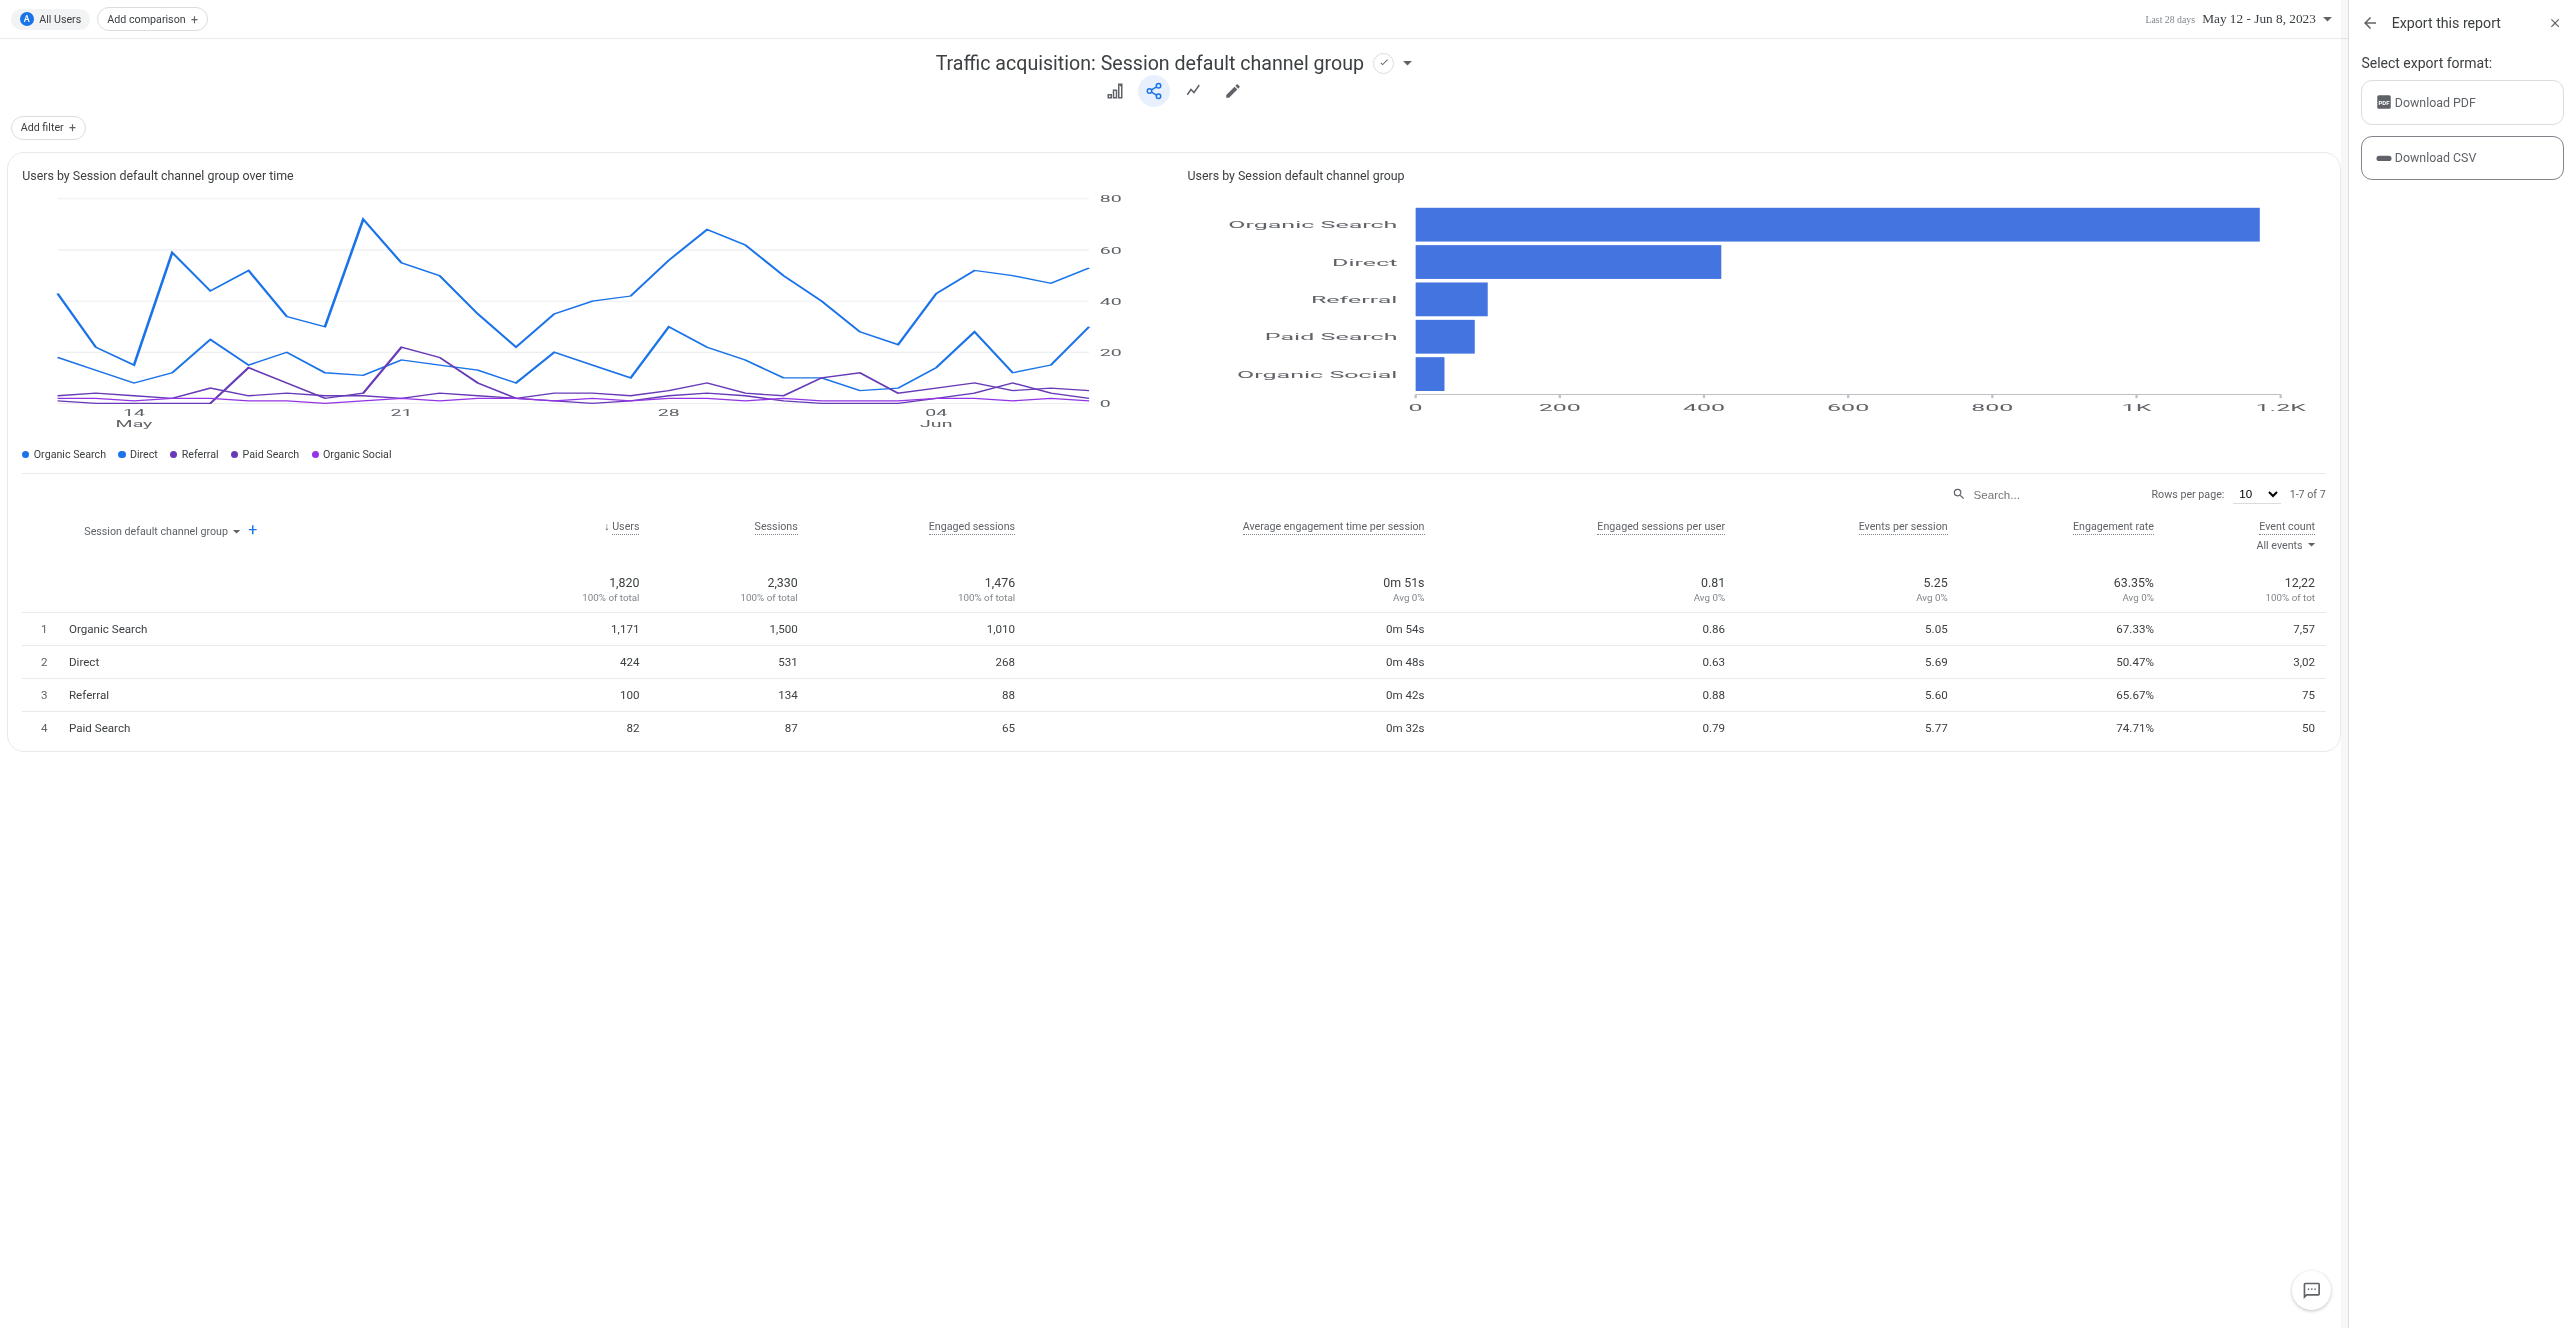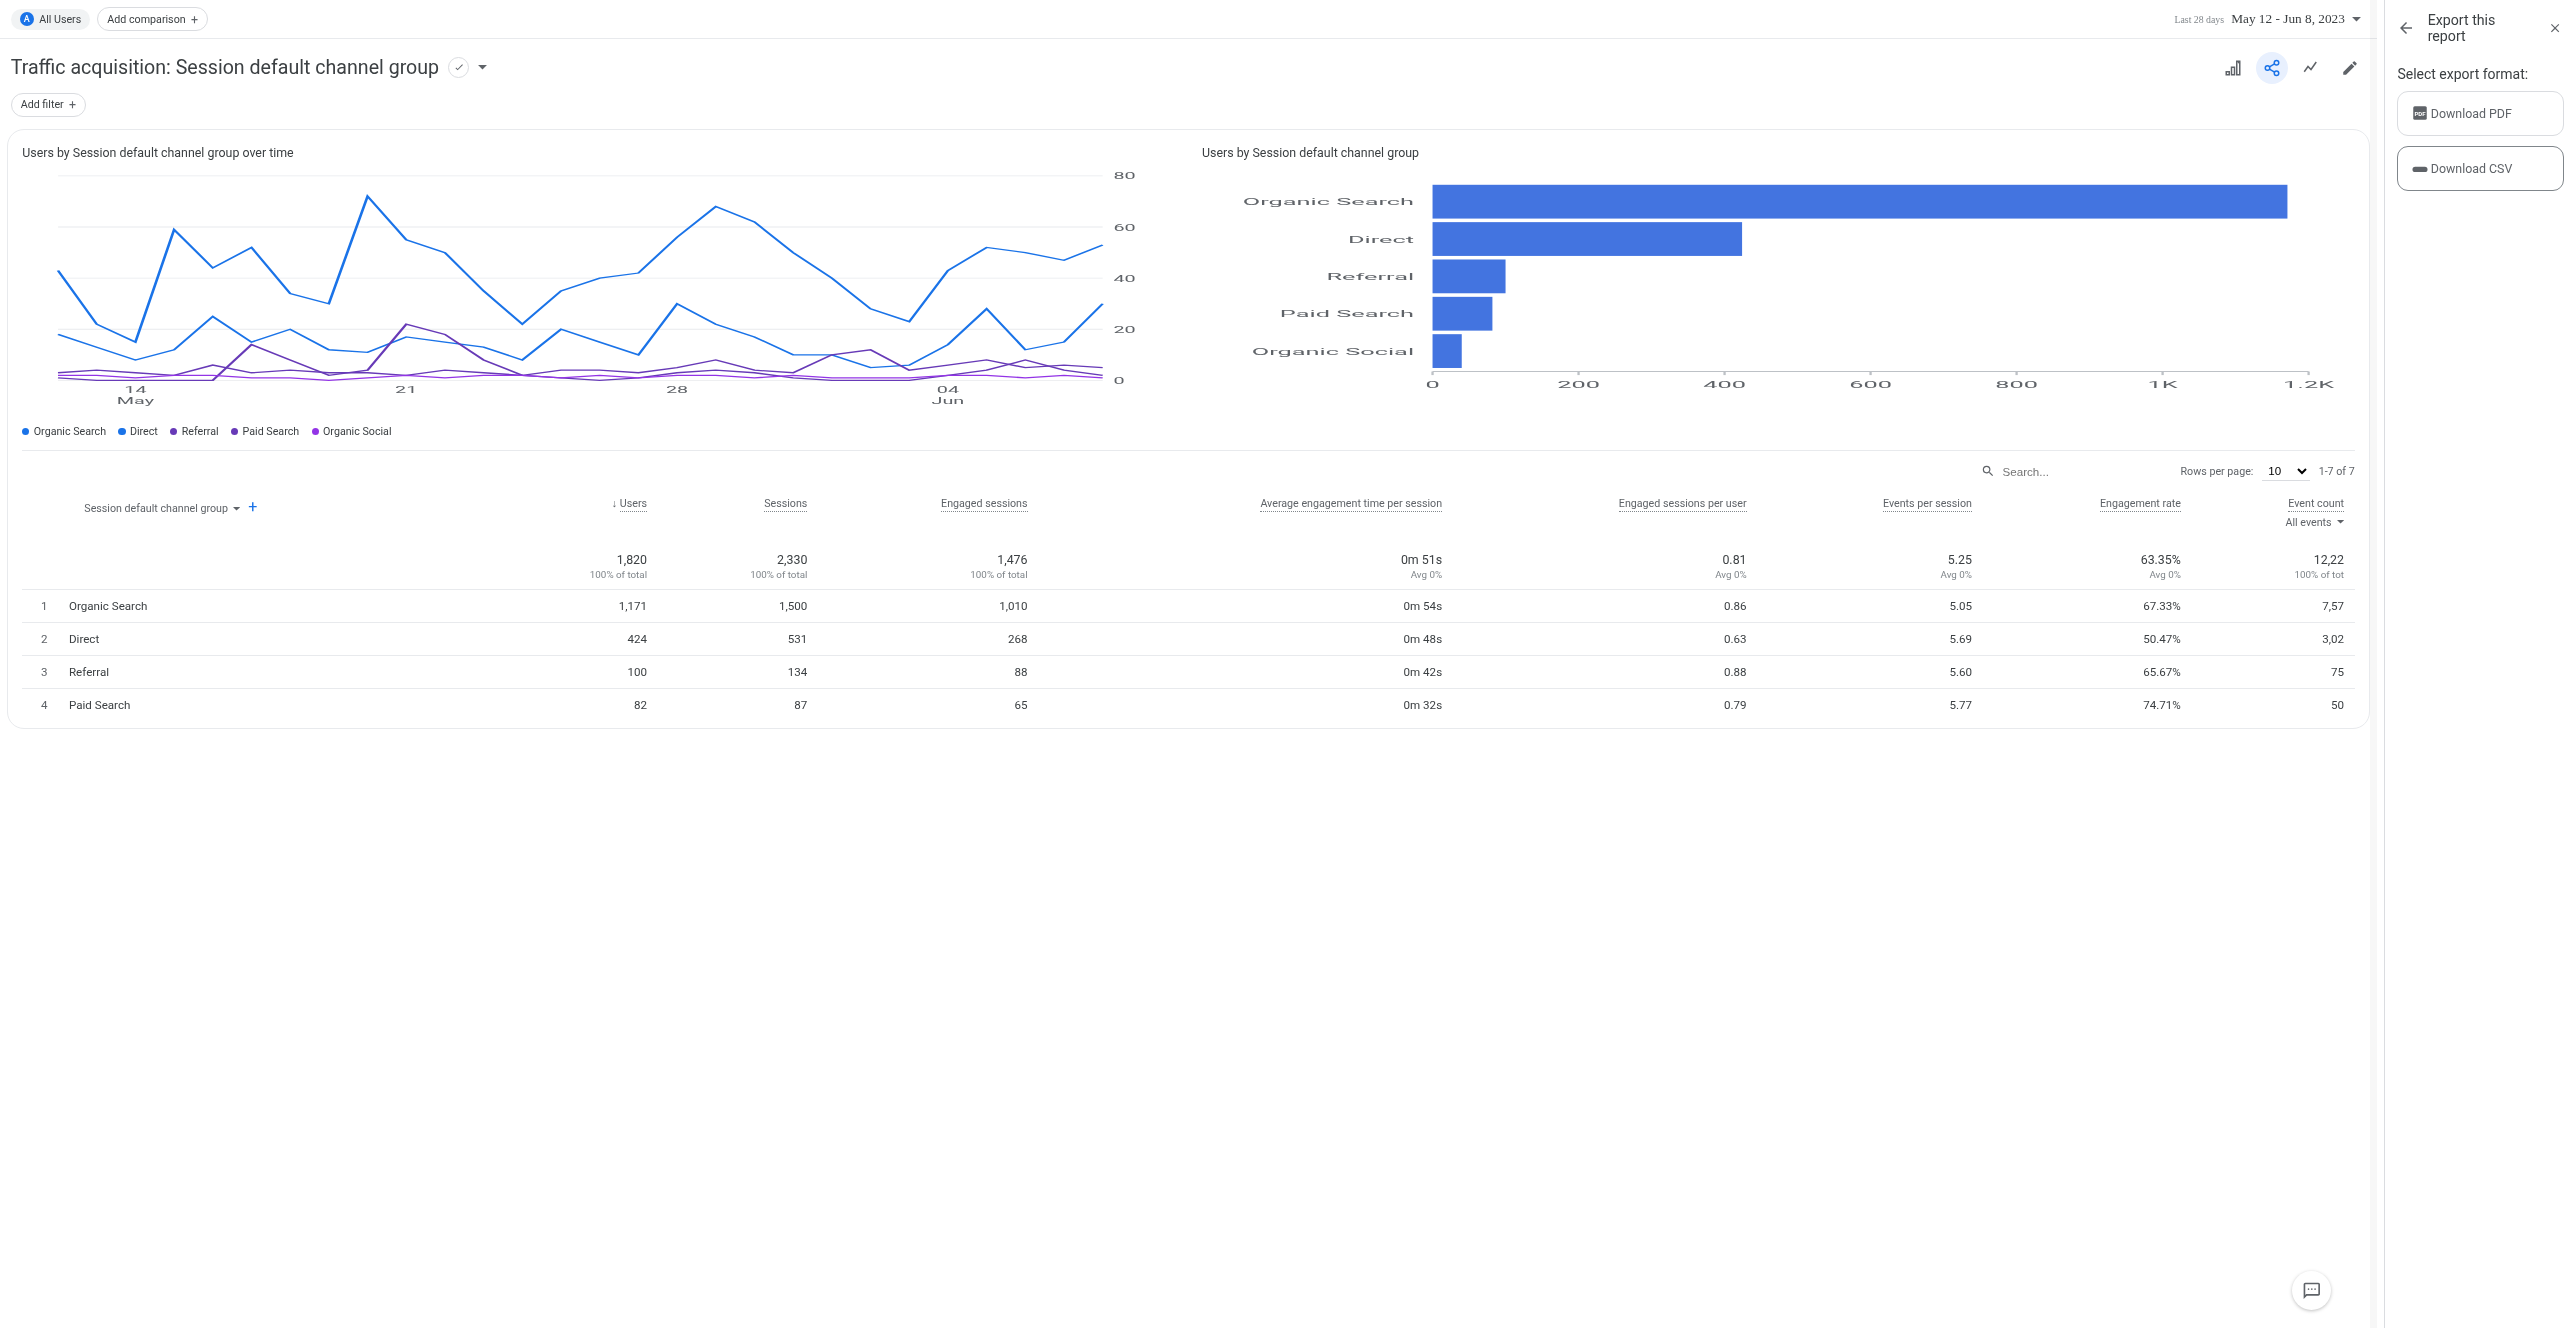--- a/index.html
+++ b/index.html
@@ -29,20 +29,21 @@
   color: #fff; font-size: 9px; display: flex; align-items: center; justify-content: center;
   font-weight: 500;
 }
 .plus { font-size: 12.4px; color: #5f6368; }
 .date-area { display: flex; align-items: center; gap: 7.1px; padding-right: 5.3px; font-family: Liberation Serif, serif; }
 .date-prefix { font-size: 9.8px; color: #80868b; }
 .date-range { font-size: 13.3px; color: #3c4043; }
 .titlebar {
   display: flex; align-items: center; justify-content: space-between;
   padding: 12.4px 10.7px 9px 10.7px;
+  flex-direction: column;
 }
 .title-left { display: flex; align-items: center; gap: 9px; }
 .page-title { font-size: 19.6px; color: #3c4043; font-weight: 400; }
 .title-icons { display: flex; align-items: center; gap: 7.1px; }
 .icon-btn {
   width: 32px; height: 32px; display: flex; align-items: center; justify-content: center;
   border-radius: 50%; color: #5f6368; cursor: pointer;
 }
 .icon-btn.active { background: #e8f0fe; color: #1a73e8; }
 .filter-row { padding: 0 10.7px 12.4px 10.7px; }
@@ -63,21 +64,21 @@
 table { width: 100%; border-collapse: collapse; font-size: 11.6px; }
 th, td { text-align: right; padding: 9px 10.7px; border-top: 0.9px solid #e8eaed; }
 th { color: #5f6368; font-weight: 400; font-size: 10.7px; vertical-align: top; border-top: none; }
 th .dotted { border-bottom: 0.9px dotted #80868b; display: inline-block; padding-bottom: 0.9px; }
 th.first, td.first { text-align: left; }
 td.idx { text-align: right; width: 36px; color: #5f6368; }
 .totals td { border-top: none; padding-top: 14.2px; }
 .tot-big { font-size: 12.4px; font-weight: 400; color: #3c4043; }
 .tot-sub { font-size: 9.8px; color: #80868b; display: block; margin-top: 1.8px; }
 .sidepanel {
-  width: 192px; border-left: 0.9px solid #dadce0; padding: 0; background: #fff; flex-shrink: 0; margin-left: 7px;
+  width: 228px; border-left: 0.9px solid #dadce0; padding: 0; background: #fff; flex-shrink: 0;
 }
 .sp-head { display: flex; align-items: center; gap: 10.7px; padding: 12.4px 10.7px; }
 .sp-title { font-size: 14.2px; color: #3c4043; flex: 1; font-weight: 400; }
 .sp-body { padding: 9px 12.4px; }
 .sp-label { font-size: 14px; color: #3c4043; margin-bottom: 9px; }
 .export-opt {
   display: flex; align-items: center; gap: 2px;
   border: 0.9px solid #dadce0; border-radius: 11px;
   padding: 12.4px 12.4px; margin-bottom: 10.7px; font-size: 12.4px; color: #5f6368;
 }

